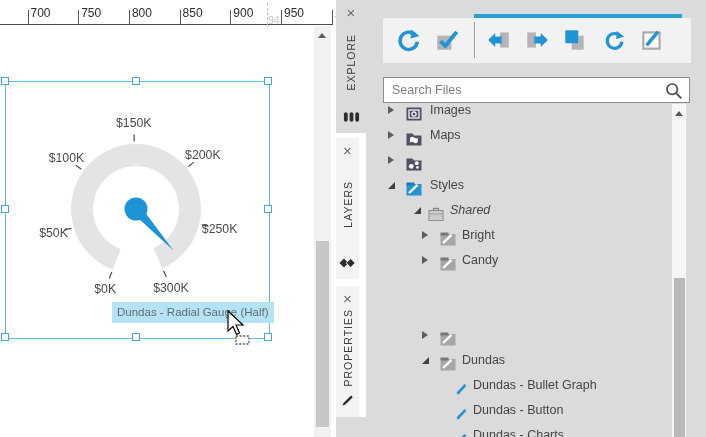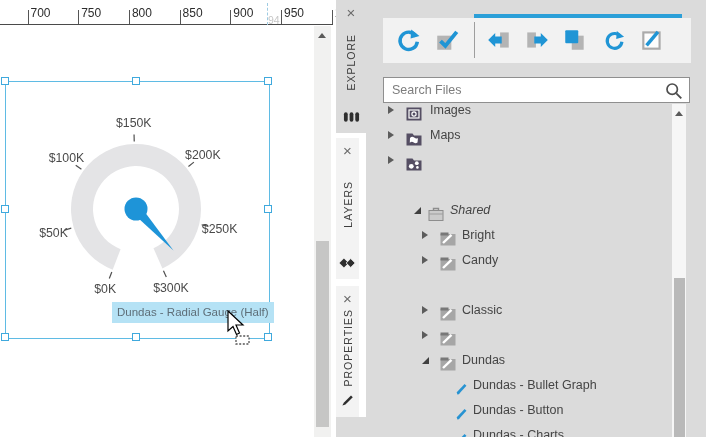--- a/index.html
+++ b/index.html
@@ -196,20 +196,29 @@
         </div>
         <div class="trow" style="top: 43.5px;">
           <span class="tri-col" style="left: 22px;"></span>
           <span class="ticon" style="left: 40px;"><svg width="16" height="14" viewBox="0 0 16 14">
               <path d="M0.5 1.5 h6 l1.5 2 h7.5 v10 h-15 z" fill="#554e63"></path>
               <circle cx="5.3" cy="9.3" r="2.4" fill="#fff"></circle>
               <circle cx="10.8" cy="6.2" r="1.9" fill="#fff"></circle>
               <circle cx="11.4" cy="10.4" r="1.3" fill="#fff"></circle>
             </svg></span>
         </div>
+        <div class="trow" style="top: 68.5px;">
+          <span class="tri-exp" style="left: 22px;"></span>
+          <span class="ticon" style="left: 40px;"><svg width="16" height="14" viewBox="0 0 16 14">
+              <rect x="0.5" y="2" width="15" height="11.5" fill="#2793d2"></rect>
+              <rect x="0.5" y="0.5" width="8" height="3" fill="#1c7ab1"></rect>
+              <path d="M3 11 L11.5 2.8" stroke="#fff" stroke-width="2.4"></path>
+            </svg></span>
+          <span class="tlabel" style="left: 64px;">Styles</span>
+        </div>
         <div class="trow" style="top: 93.5px;">
           <span class="tri-exp" style="left: 48px;"></span>
           <span class="ticon" style="left: 62px;"><svg width="16" height="14" viewBox="0 0 16 14">
               <rect x="1" y="3.5" width="14" height="10" fill="#cbcbcb" stroke="#8d8d8d"></rect>
               <path d="M5.5 3.5 v-2 h5 v2" fill="none" stroke="#8d8d8d" stroke-width="1.4"></path>
               <line x1="1" y1="7" x2="15" y2="7" stroke="#9d9d9d"></line>
             </svg></span>
           <span class="tlabel" style="left: 84px; font-style: italic;">Shared</span>
         </div>
         <div class="trow" style="top: 143.5px;">
@@ -223,29 +232,20 @@
         </div>
         <div class="trow" style="top: 118.5px;">
           <span class="tri-col" style="left: 56px;"></span>
           <span class="ticon" style="left: 74px;"><svg width="16" height="14" viewBox="0 0 16 14">
               <rect x="0.5" y="2" width="15" height="11.5" fill="#a6a6a6"></rect>
               <rect x="0.5" y="0.5" width="8" height="3" fill="#787878"></rect>
               <path d="M3 11 L11.5 2.8" stroke="#fff" stroke-width="2.4"></path>
             </svg></span>
           <span class="tlabel" style="left: 96px;">Bright</span>
         </div>
-        <div class="trow" style="top: 193.5px;">
-          <span class="tri-col" style="left: 56px;"></span>
-          <span class="ticon" style="left: 74px;"><svg width="16" height="14" viewBox="0 0 16 14">
-              <rect x="0.5" y="2" width="15" height="11.5" fill="#a6a6a6"></rect>
-              <rect x="0.5" y="0.5" width="8" height="3" fill="#787878"></rect>
-              <path d="M3 11 L11.5 2.8" stroke="#fff" stroke-width="2.4"></path>
-            </svg></span>
-          <span class="tlabel" style="left: 96px;">Classic</span>
-        </div>
         <div class="trow" style="top: 218.5px;">
           <span class="tri-col" style="left: 56px;"></span>
           <span class="ticon" style="left: 74px;"><svg width="16" height="14" viewBox="0 0 16 14">
               <rect x="0.5" y="2" width="15" height="11.5" fill="#a6a6a6"></rect>
               <rect x="0.5" y="0.5" width="8" height="3" fill="#787878"></rect>
               <path d="M3 11 L11.5 2.8" stroke="#fff" stroke-width="2.4"></path>
             </svg></span>
         </div>
         <div class="trow" style="top: 243.5px;">
           <span class="tri-exp" style="left: 56px;"></span>

